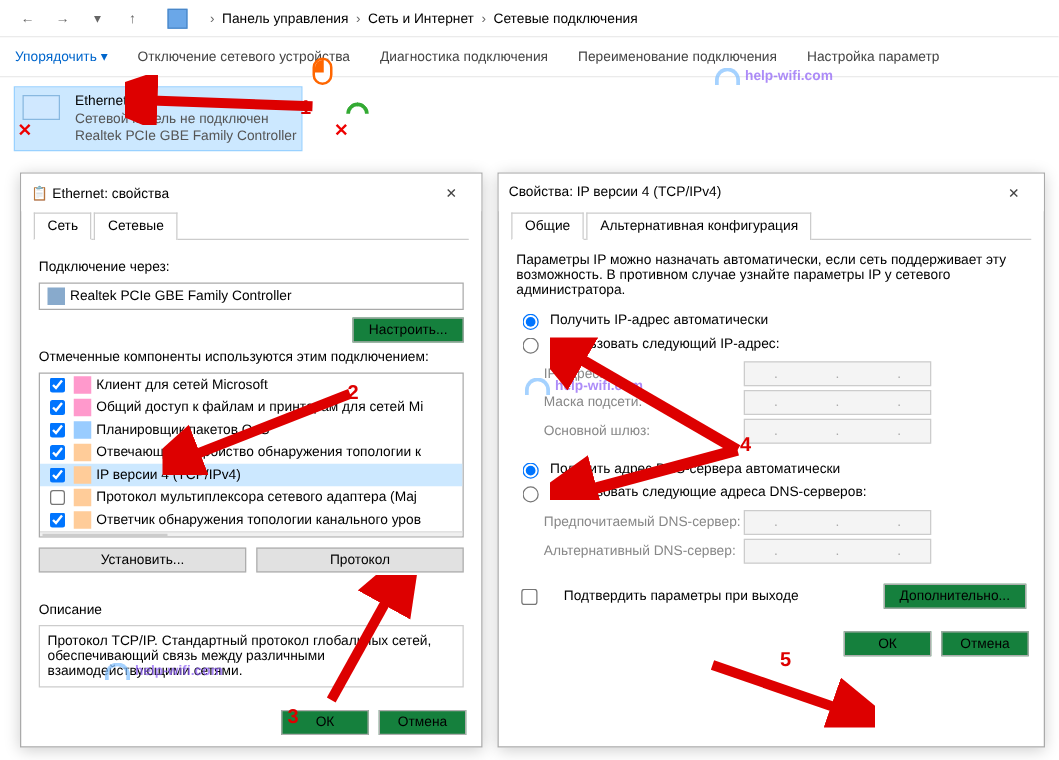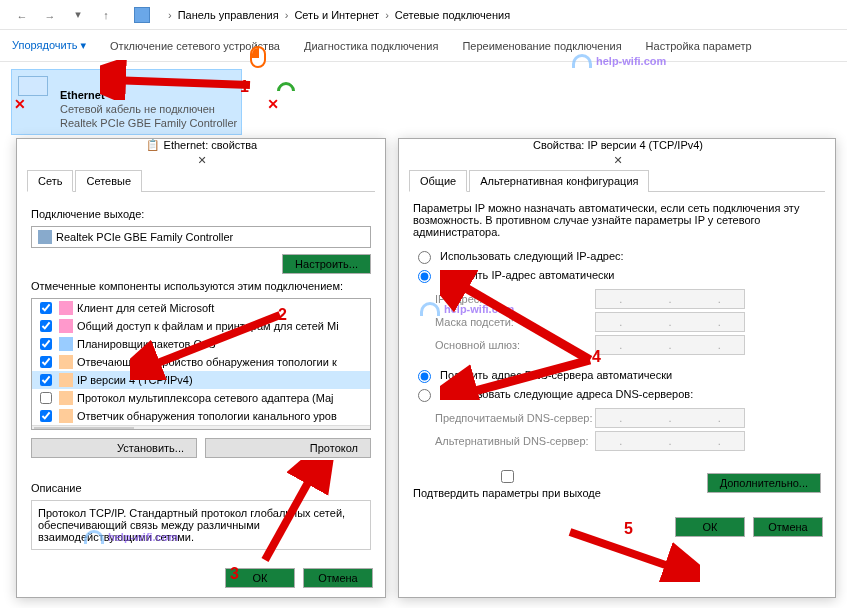--- a/index.html
+++ b/index.html
@@ -13,24 +13,24 @@
   .cmdbar a { color: #0066cc; }
   .cmdbar a.muted { color: #444; }
   .connections { display: flex; gap: 24px; padding: 8px 12px; background: #fff; }
   .conn { display: flex; gap: 8px; padding: 4px; }
   .conn.selected { background: #cce8ff; outline: 1px solid #99d1ff; }
   .conn-icon { width: 36px; height: 36px; position: relative; }
   .conn-icon .eth { width: 30px; height: 20px; background: #d0e8ff; border: 1px solid #88b8e0; position: absolute; top: 2px; left: 2px; }
   .conn-icon .cablex { position: absolute; bottom: -2px; left: -2px; color: #e00; font-weight: bold; font-size: 14px; }
   .conn-icon .wifi { width: 18px; height: 18px; border: 3px solid #3a3; border-radius: 50%; border-left-color: transparent; border-bottom-color: transparent; transform: rotate(-45deg); position: absolute; top: 8px; left: 8px; }
   .conn-text div { line-height: 14px; }
-  .conn-text .name { font-weight: bold; color: #000; margin-top: 14px; }
+  .conn-text .name { font-weight: normal; color: #000; }
   .conn-text .sub { color: #555; }
   .dialog { position: absolute; background: #fff; border: 1px solid #aaa; box-shadow: 0 2px 12px rgba(0,0,0,0.2); }
-  .dialog .titlebar { height: 30px; display: flex; align-items: center; justify-content: space-between; padding: 0 6px 0 8px; background: #fff; flex-direction: column; }
+  .dialog .titlebar { height: 30px; display: flex; align-items: center; justify-content: space-between; padding: 0 6px 0 8px; background: #fff; }
   .dialog .titlebar .title { color: #000; }
   .dialog .titlebar .close { width: 36px; height: 22px; display: flex; align-items: center; justify-content: center; color: #444; }
   .tabs { display: flex; border-bottom: 1px solid #ccc; margin: 0 10px; }
   .tab { padding: 4px 10px; border: 1px solid #ccc; border-bottom: none; background: #fff; position: relative; top: 1px; margin-right: 2px; }
   .tab.active { background: #fff; border-bottom: 1px solid #fff; }
   .body { padding: 10px 14px; }
   .textbox { flex: 1; border: 1px solid #aaa; background: #fff; height: 22px; padding: 0 6px; display: flex; align-items: center; }
   .btn { border: 1px solid #adadad; background: #15803d; padding: 3px 12px; min-width: 70px; text-align: center; }
   .btn2 { border: 1px solid #adadad; background: #e1e1e1; padding: 3px 12px; text-align: center; }
   .listbox { border: 1px solid #aaa; height: 132px; overflow: hidden; background: #fff; }
@@ -44,21 +44,21 @@
   .group-label { margin: 6px 0; }
   .desc-box { border: 1px solid #ccc; padding: 6px; margin-top: 4px; }
   .radioset { margin: 6px 0; }
   .radioset label { display: flex; align-items: center; gap: 6px; margin: 3px 0; }
   .ipfields { margin-left: 22px; }
   .ipfields .row { display: flex; align-items: center; margin: 3px 0; }
   .ipfields .row .lbl { width: 160px; color: #888; }
   .ipfields .row .ipbox { width: 150px; border: 1px solid #ccc; background: #f4f4f4; height: 20px; display: flex; align-items: center; justify-content: space-around; color: #aaa; }
   .btnrow { display: flex; justify-content: flex-end; gap: 8px; padding: 8px 12px; }
   .btnrow3 { display: flex; gap: 8px; }
-  .btnrow3 .btn2 { flex: 1; text-align: right; }
+  .btnrow3 .btn2 { flex: 1; }
   .watermark { position: absolute; color: #8b5cf6; font-weight: bold; font-size: 24px; opacity: 0.7; pointer-events: none; white-space: nowrap; display:flex; align-items:center; gap:4px;}
   .watermark .wifi-icon { display:inline-block; width:20px; height:14px; border:3px solid #80bfff; border-radius: 14px 14px 0 0; border-bottom:none; }
   .annot { position: absolute; color: #d00; font-weight: bold; font-size: 16px; pointer-events: none; }
   .arrow { position: absolute; pointer-events: none; }
   .cursor-icon { position:absolute; top:46px; left:250px; width:20px; height:26px; }
   .cursor-icon .mouse { width:16px; height:22px; border:2px solid #f60; border-radius:8px; background:#fff; position:relative; }
   .cursor-icon .mouse::before { content:""; position:absolute; top:0; left:0; width:7px; height:10px; background:#f60; border-radius:6px 0 0 0; }
 </style>
 </head>
 <body>
@@ -110,21 +110,21 @@
 <div class="dialog" style="top:138px; left:16px; width:370px; height:460px;">
   <div class="titlebar">
     <span class="title">📋 <span>Ethernet: свойства</span></span>
     <span class="close">✕</span>
   </div>
   <div class="tabs">
     <div class="tab active">Сеть</div>
     <div class="tab">Сетевые</div>
   </div>
   <div class="body">
-    <div class="group-label">Подключение выходе:</div>
+    <div class="group-label">Подключение через:</div>
     <div class="textbox">
       <span class="mini-icon" style="background:#8ac;"></span>
       <span style="margin-left:4px;">Realtek PCIe GBE Family Controller</span>
     </div>
     <div style="display:flex;justify-content:flex-end;margin:6px 0;">
       <div class="btn">Настроить...</div>
     </div>
     <div class="group-label">Отмеченные компоненты используются этим подключением:</div>
     <div class="listbox">
       <div class="item">
@@ -183,29 +183,29 @@
 <div class="dialog" style="top:138px; left:398px; width:438px; height:460px;">
   <div class="titlebar">
     <span class="title">Свойства: IP версии 4 (TCP/IPv4)</span>
     <span class="close">✕</span>
   </div>
   <div class="tabs">
     <div class="tab active">Общие</div>
     <div class="tab">Альтернативная конфигурация</div>
   </div>
   <div class="body">
-    <div style="margin-bottom:10px;">Параметры IP можно назначать автоматически, если сеть подключения эту возможность. В противном случае узнайте параметры IP у сетевого администратора.</div>
+    <div style="margin-bottom:10px;">Параметры IP можно назначать автоматически, если сеть поддерживает эту возможность. В противном случае узнайте параметры IP у сетевого администратора.</div>
     <div class="radioset">
+      <label>
+          <input type="radio" name="ip" checked="" style="">
+          <span>Получить IP-адрес автоматически</span>
+        </label>
       <label>
           <input type="radio" name="ip" style="">
           <span>Использовать следующий IP-адрес:</span>
-        </label>
-      <label>
-          <input type="radio" name="ip" checked="" style="">
-          <span>Получить IP-адрес автоматически</span>
         </label>
     </div>
     <div class="ipfields">
       <div class="row">
           <span class="lbl">IP-адрес:</span>
           <div class="ipbox">
             <span>.</span>
             <span>.</span>
             <span>.</span>
           </div>
@@ -249,21 +249,21 @@
       <div class="row">
           <span class="lbl">Альтернативный DNS-сервер:</span>
           <div class="ipbox">
             <span>.</span>
             <span>.</span>
             <span>.</span>
           </div>
         </div>
     </div>
     <div style="display:flex;align-items:center;justify-content:space-between;margin-top:16px;">
-      <label style="display:flex;align-items:center;gap:1px;flex-direction:column;">
+      <label style="display:flex;align-items:center;gap:18px;">
           <input type="checkbox" style="">
           <span>Подтвердить параметры при выходе</span>
         </label>
       <div class="btn">Дополнительно...</div>
     </div>
   </div>
   <div class="btnrow">
     <div class="btn">ОК</div>
     <div class="btn">Отмена</div>
   </div>

